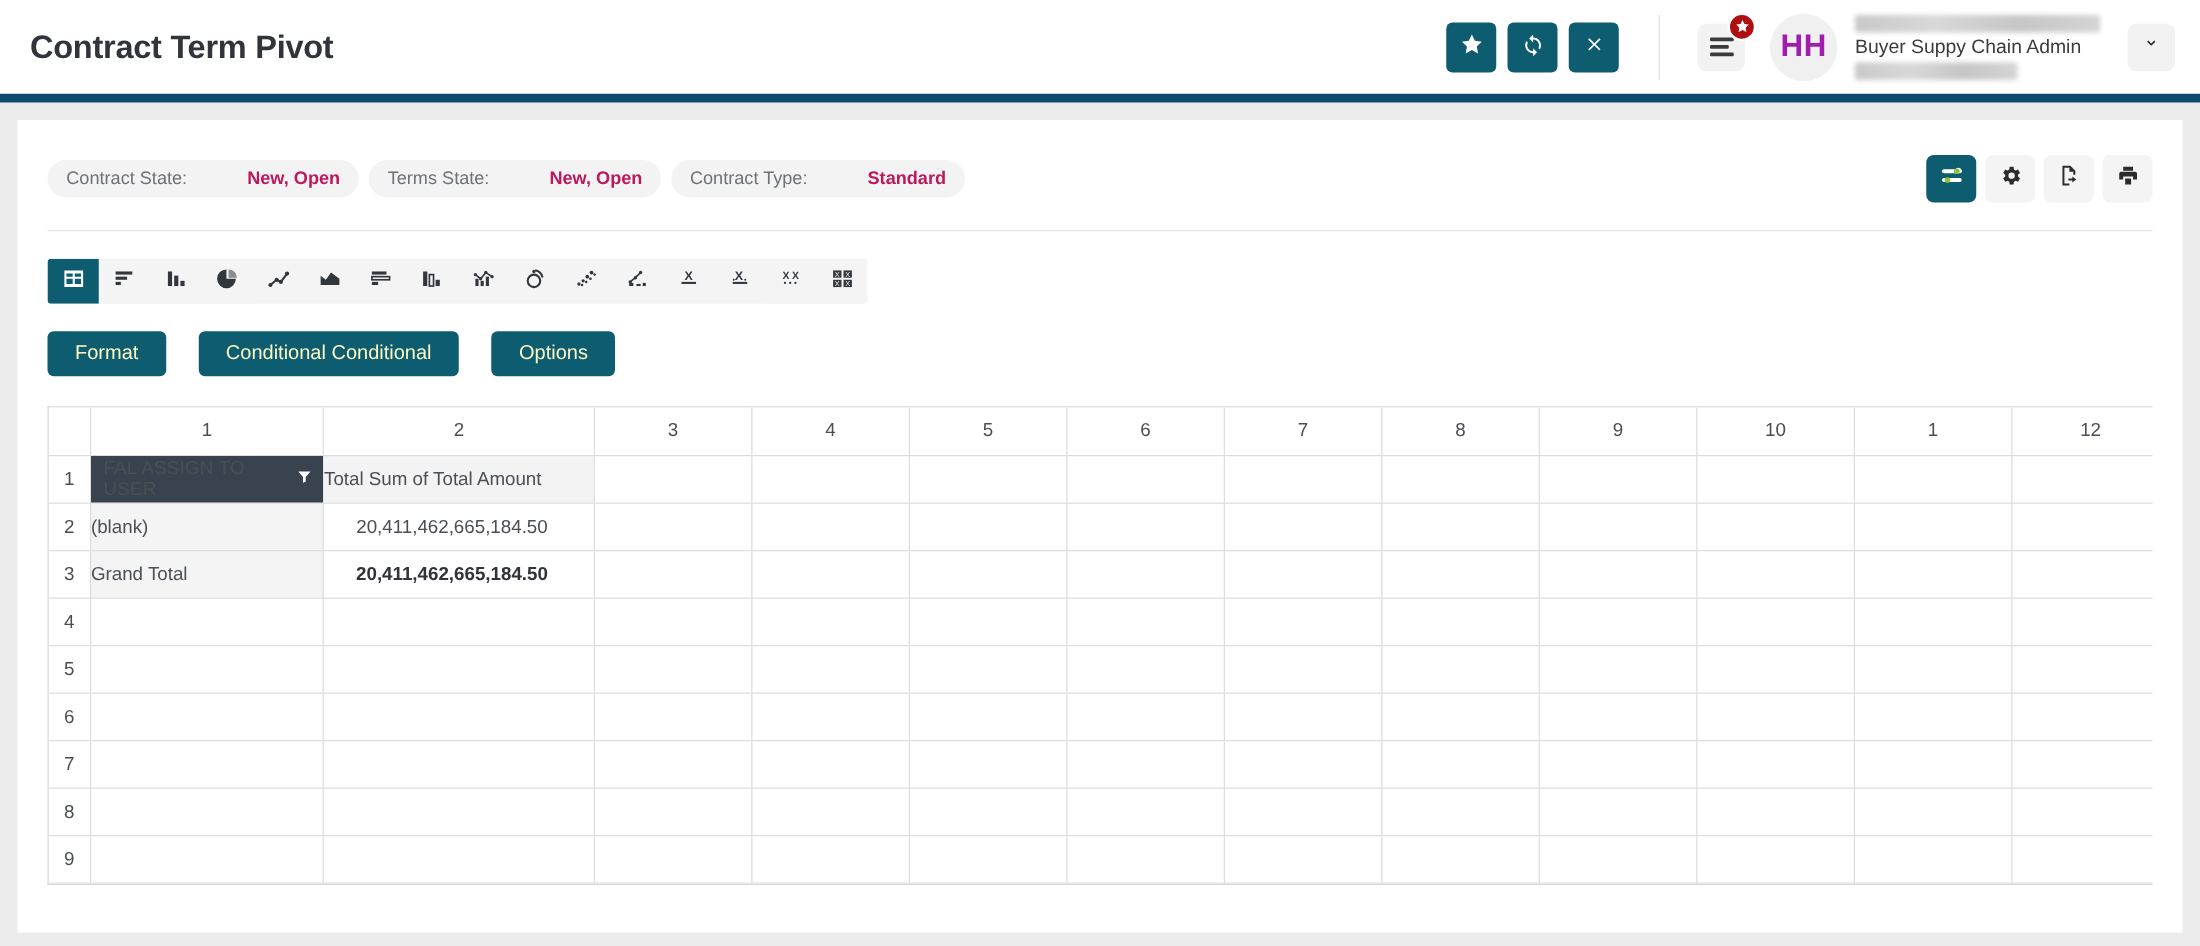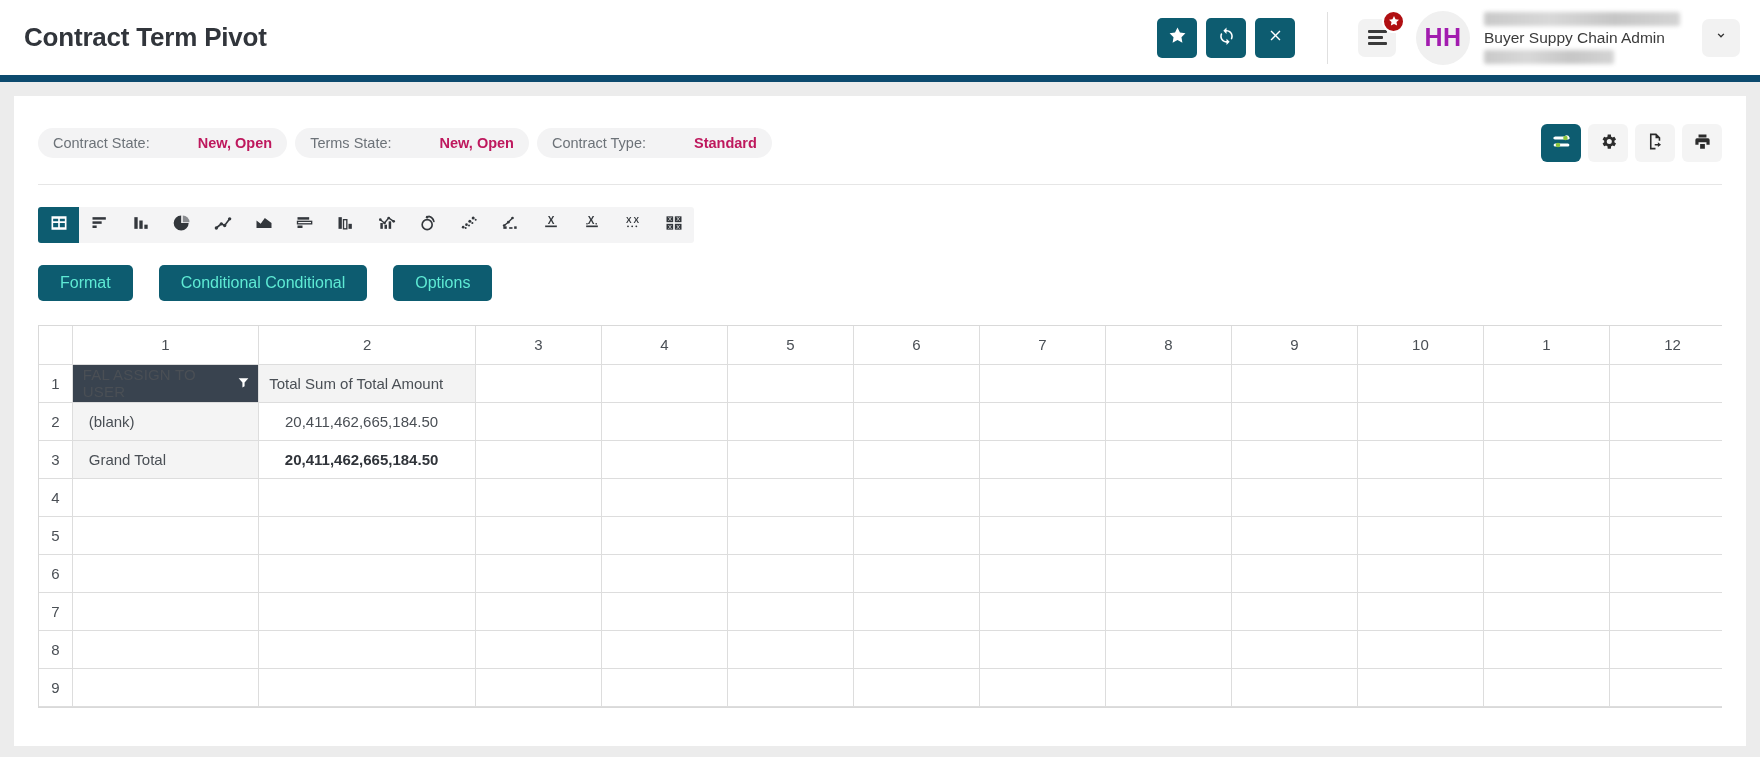--- a/index.html
+++ b/index.html
@@ -163,21 +163,21 @@
   .ct-item.active { background: #0d5c70; }
   .ct-item.active svg { fill: #ffffff; }
 
   
   .btn-row {
     margin: 22px 0 0 24px;
     display: flex; gap: 26px;
   }
   .tbtn {
     background: #0d5c70;
-    color: #5eead4;
+    color: #fef9c3;
     border: none;
     border-radius: 5px;
     font-size: 16px;
     font-family: "Liberation Sans", sans-serif;
     padding: 0 22px;
     height: 36px;
     cursor: pointer;
     white-space: nowrap;
   }
 
@@ -226,25 +226,24 @@
     font-size: 14.5px;
     padding: 0 8px 0 10px;
     position: relative;
     letter-spacing: 0.2px;
   }
   td.hdr-dark .inner { display: flex; align-items: center; justify-content: space-between; }
   td.hdr-dark svg { fill: #ffffff; flex: none; }
   td.measure-hdr {
     background: #f3f3f3;
     color: #595e63;
-    padding-left: 10px;
   }
   td.rowlabel {
     background: #f4f4f4;
-    padding-left: 16px;
+    padding-left: 0;
     color: #565b60;
   }
   td.num {
     text-align: center;
     padding-right: 11px;
     color: #54585d;
   }
   td.num.bold { font-weight: bold; color: #30343a; }
   td.empty { background: #ffffff; }
 </style>

